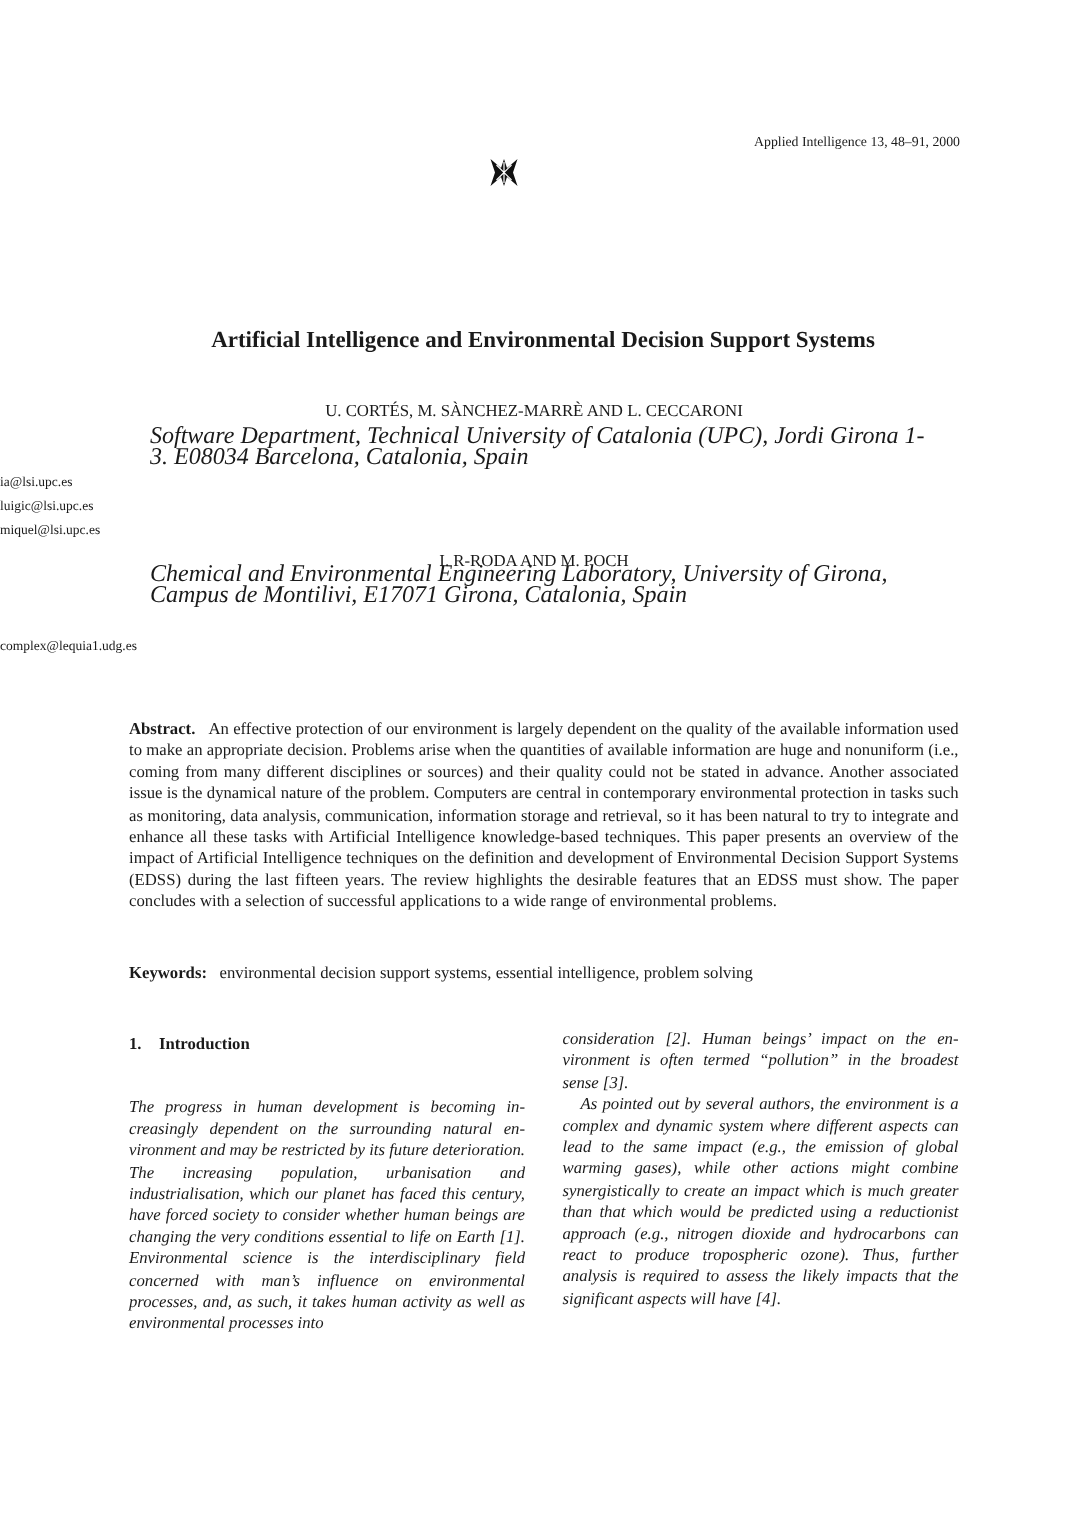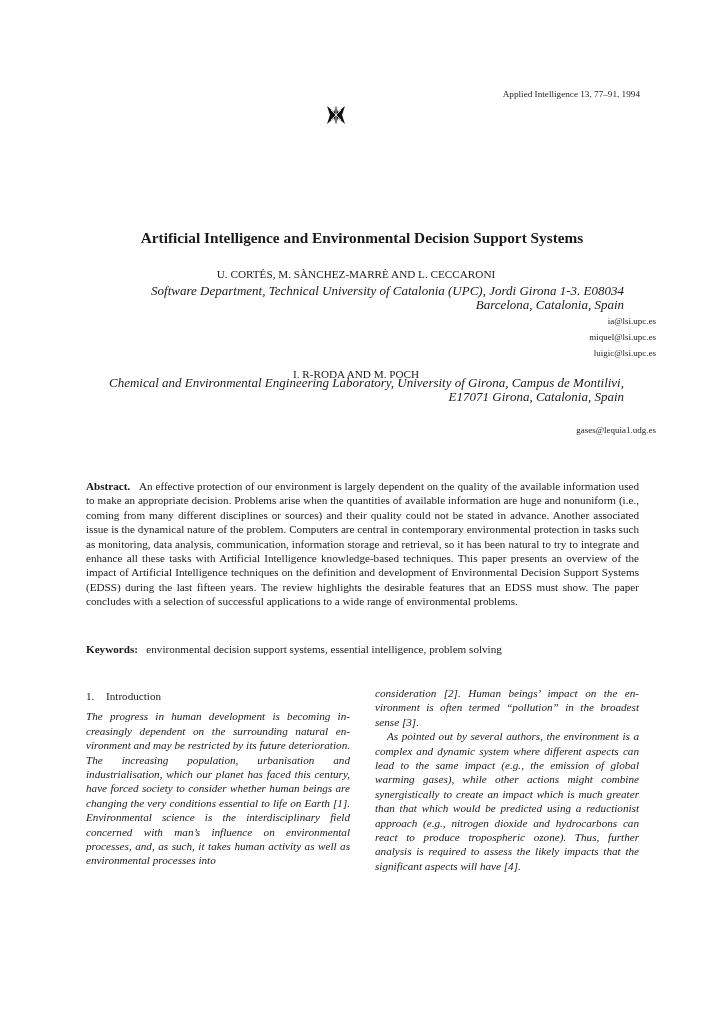--- a/index.html
+++ b/index.html
@@ -1,61 +1,61 @@
 <!DOCTYPE html>
 <html><head>
 <meta charset="utf-8">
 <style>
   html, body { margin: 0; padding: 0; background: #ffffff; }
   body { width: 724px; height: 1024px; position: relative; overflow: hidden;
          font-family: "Liberation Serif", "DejaVu Serif", serif; color: #1a1a1a; }
   .abs { position: absolute; }
   .journal { right: 84px; top: 88px; text-align: right; font-size: 9.2px; line-height: 13px; }
   .logo { left: 326px; top: 104px; width: 20px; height: 22px; }
-  .title { left: 0; width: 724px; top: 229px; text-align: center; font-weight: bold; font-size: 15.3px; }
+  .title { left: 0; width: 724px; top: 218px; text-align: center; font-weight: bold; font-size: 15.3px; }
   .authors { left: 0; width: 712px; text-align: center; font-size: 11.2px; }
-  .affil { left: 100px; width: 524px; text-align: right; font-style: italic; font-size: 13px; line-height: 14px; }
-  .emails { left: 0; width: 656px; text-align: right; font-size: 9px; line-height: 16px; }
+  .affil { left: 100px; width: 524px; text-align: left; font-style: italic; font-size: 16px; line-height: 14px; }
+  .emails { left: 0; width: 656px; text-align: left; font-size: 9px; line-height: 16px; }
   .abstract { left: 86px; width: 553px; top: 479px; font-size: 11.15px; line-height: 14.4px; text-align: justify; }
   .abstract b, .keywords b { font-weight: bold; text-align: center; }
   .keywords { left: 86px; width: 553px; top: 643px; font-size: 11.15px; }
   .col { font-size: 11.15px; line-height: 14.4px; text-align: justify; hyphens: manual; }
   .col-left { left: 86px; width: 264px; top: 689px; }
   .col-right { left: 375px; width: 264px; top: 686px; }
-  .sec-head { font-weight: normal; margin-bottom: 6px; }
+  .sec-head { font-weight: bold; margin-bottom: 28px; }
   .sec-num { display: inline-block; width: 20px; }
   p { margin: 0; font-style: italic; }
   .indent { text-indent: 12px; }
 </style>
 </head>
 <body>
 
 <svg class="abs logo" viewBox="0 0 20 22">
   <path d="M1 2 L8 8 L10 2 L12 8 L19 2 L16 11 L19 20 L12 14 L10 20 L8 14 L1 20 L4 11 Z" fill="#111"></path>
   <path d="M10 4 L10 18 M5 6 L15 16 M15 6 L5 16" stroke="#fff" stroke-width="0.8"></path>
 </svg>
 
 <div class="abs journal">
-  <div>Applied Intelligence 13, 77–91, 1994</div>
+  <div>Applied Intelligence 13, 48–91, 2000</div>
 </div>
 
 <div class="abs title">Artificial Intelligence and Environmental Decision Support Systems</div>
 
 <div class="abs authors" style="top:268px;">U. CORTÉS, M. SÀNCHEZ-MARRÈ AND L. CECCARONI</div>
 <div class="abs affil" style="top:284px;">Software Department, Technical University of Catalonia (UPC), Jordi Girona 1-3. E08034 Barcelona, Catalonia, Spain</div>
 <div class="abs emails" style="top:313px;">
   <div>ia@lsi.upc.es</div>
+  <div>luigic@lsi.upc.es</div>
   <div>miquel@lsi.upc.es</div>
-  <div>luigic@lsi.upc.es</div>
 </div>
 
 <div class="abs authors" style="top:368px;">I. R-RODA AND M. POCH</div>
 <div class="abs affil" style="top:376px;">Chemical and Environmental Engineering Laboratory, University of Girona, Campus de Montilivi, E17071 Girona, Catalonia, Spain</div>
 <div class="abs emails" style="top:422px;">
-  <div>gases@lequia1.udg.es</div>
+  <div>complex@lequia1.udg.es</div>
 </div>
 
 <div class="abs abstract">
   <b>Abstract.</b>&nbsp;&nbsp;&nbsp;<span>An effective protection of our environment is largely dependent on the quality of the available information used to make an appropriate decision.  Problems arise when the quantities of available information are huge and nonuniform (i.e., coming from many different disciplines or sources) and their quality could not be stated in advance. Another associated issue is the dynamical nature of the problem. Computers are central in contemporary environmental protection in tasks such as monitoring, data analysis, communication, information storage and retrieval, so it has been natural to try to integrate and enhance all these tasks with Artificial Intelligence knowledge-based techniques. This paper presents an overview of the impact of Artificial Intelligence techniques on the definition and development of Environmental Decision Support Systems (EDSS) during the last fifteen years. The review highlights the desirable features that an EDSS must show. The paper concludes with a selection of successful applications to a wide range of environmental problems.</span>
 </div>
 
 <div class="abs keywords">
   <b>Keywords:</b>&nbsp;&nbsp;&nbsp;<span>environmental decision support systems, essential intelligence, problem solving</span>
 </div>
 

